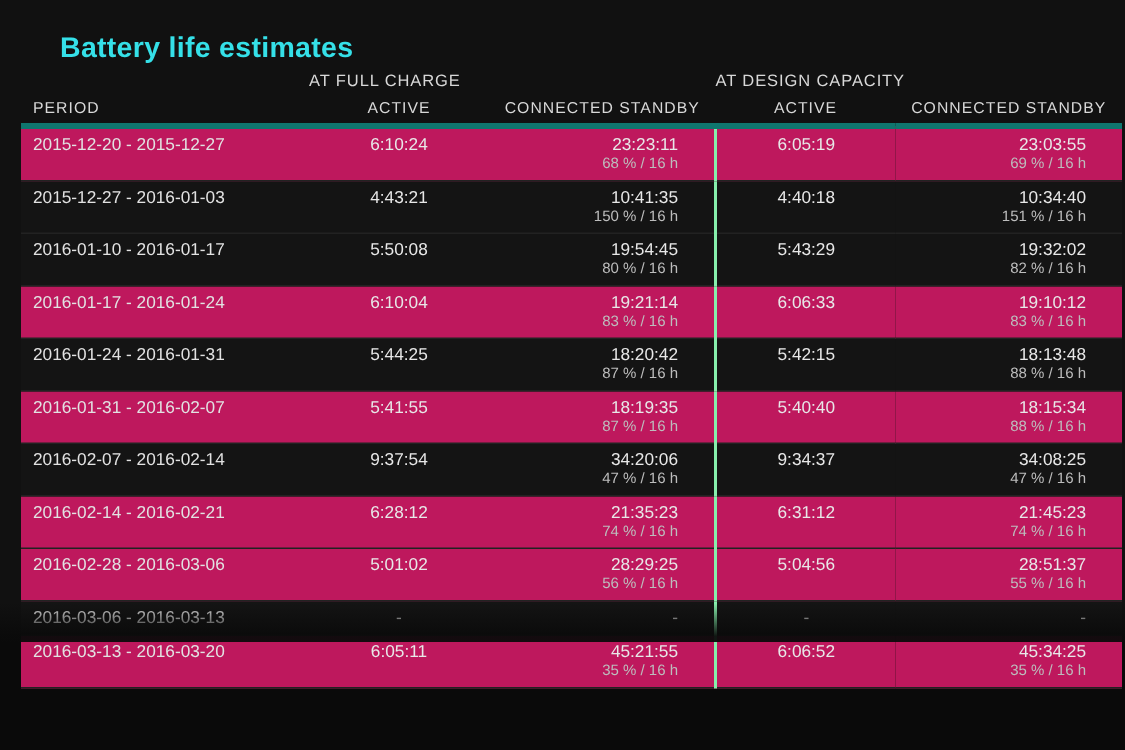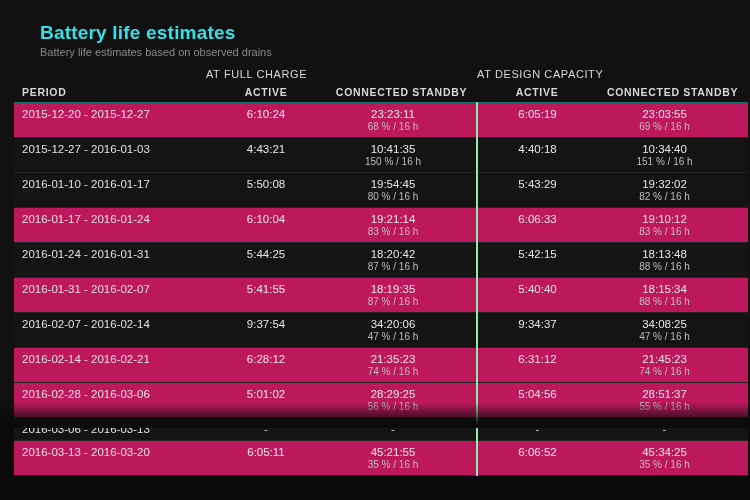--- a/index.html
+++ b/index.html
@@ -50,24 +50,24 @@
     color: #d8d8d8;
     font-weight: normal;
     letter-spacing: 0.6px;
     text-align: left;
     padding: 2px 0 3px 0;
     background: transparent;
   }
   .col-head th {
     font-size: 10.5px;
     color: #d8d8d8;
-    font-weight: bold;
+    font-weight: normal;
     letter-spacing: 0.7px;
     padding: 3px 8px 4px 8px;
-    border-bottom: 1px solid #0f766e;
+    border-bottom: 4px solid #0f766e;
     background: transparent;
   }
   .col-head th.left { text-align: left; }
   .col-head th.mid { text-align: center; }
   tbody tr.row-odd td { background: #be185d; }
   tbody tr.row-even td { background: #141414; }
   tbody td {
     padding: 5px 8px 5px 8px;
     vertical-align: top;
     border-bottom: 1px solid #222222;
@@ -76,21 +76,21 @@
     text-align: left;
     color: #e2e2e2;
     white-space: nowrap;
   }
   td.val {
     text-align: center;
     color: #e8e8e8;
     white-space: nowrap;
   }
   td.valr {
-    text-align: center;
+    text-align: right;
     color: #e8e8e8;
     white-space: nowrap;
     padding-right: 24px;
   }
   .sub {
     display: block;
     font-size: 10px;
     color: #bdbdbd;
     margin-top: 1px;
   }
@@ -105,21 +105,20 @@
     background: linear-gradient(to bottom, rgba(17,17,17,0) 0%, rgba(10,10,10,0.95) 85%);
     pointer-events: none;
   }
 </style>
 </head>
 <body>
 
 <div class="screen">
 
   <h1 class="title">Battery life estimates</h1>
-  <div class="subtitle">Battery life estimates based on observed drains</div>
 
   <table class="report">
     <colgroup>
       <col class="c-period">
       <col class="c-active">
       <col class="c-standby">
       <col class="c-active">
       <col class="c-standby">
     </colgroup>
     <thead>

